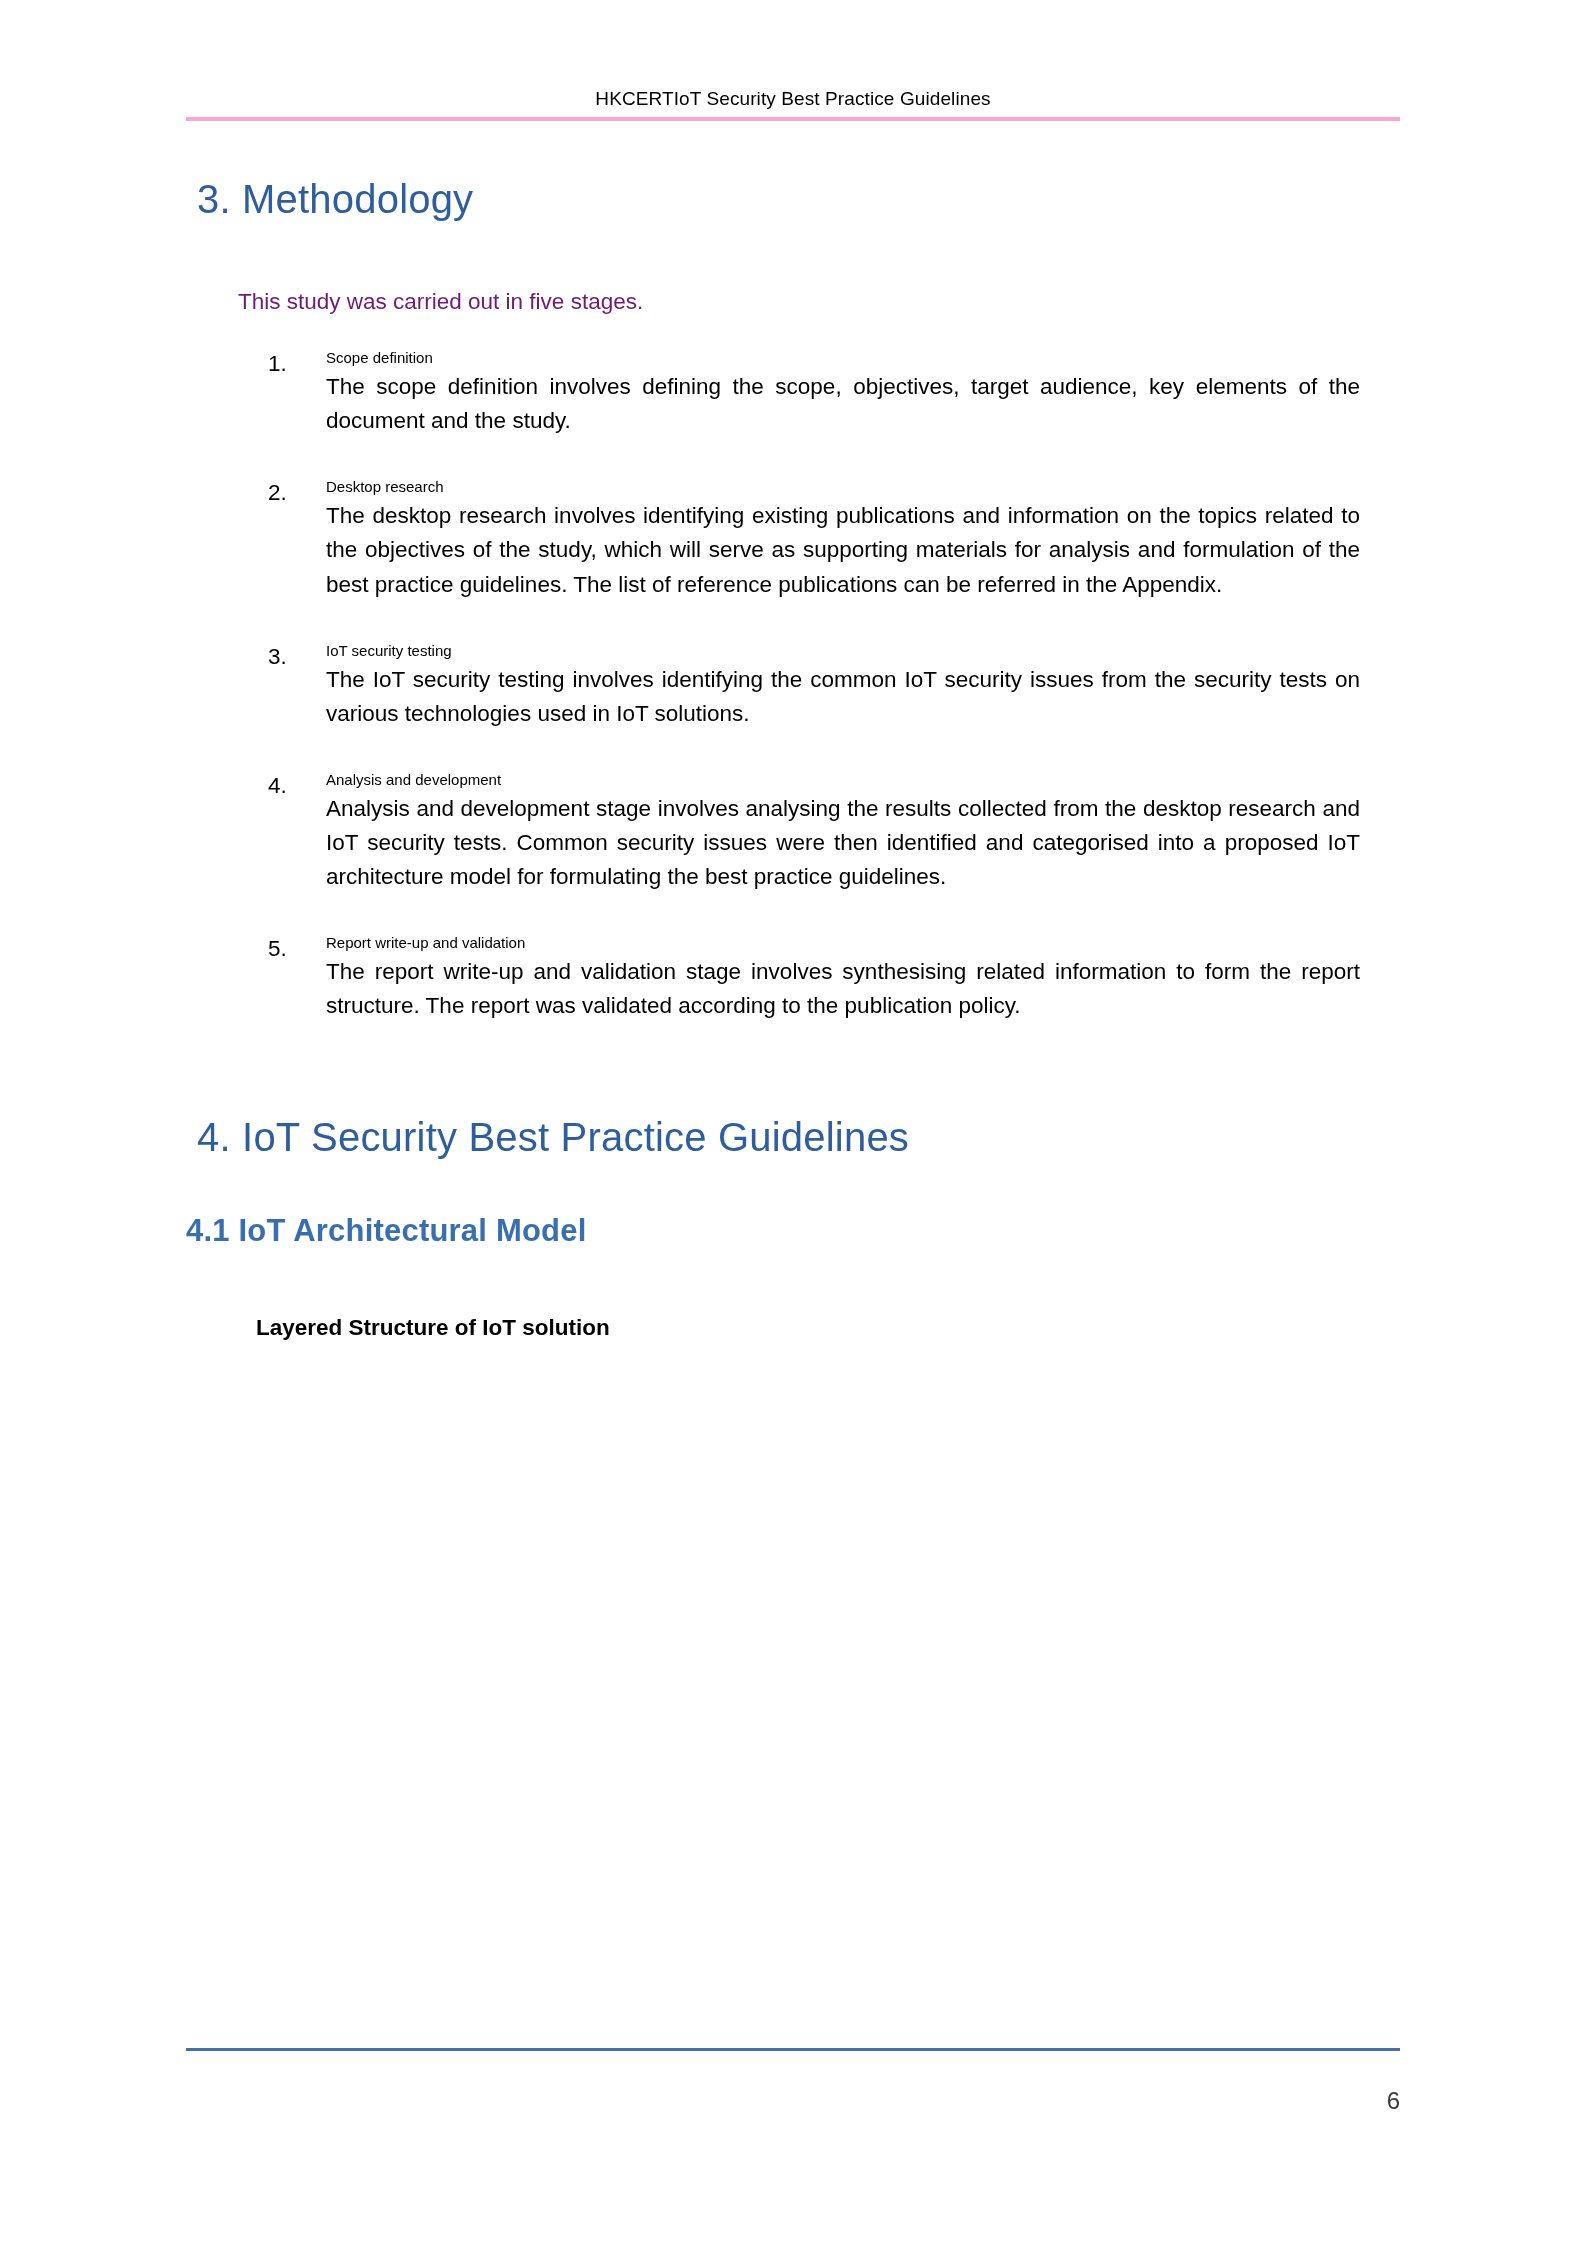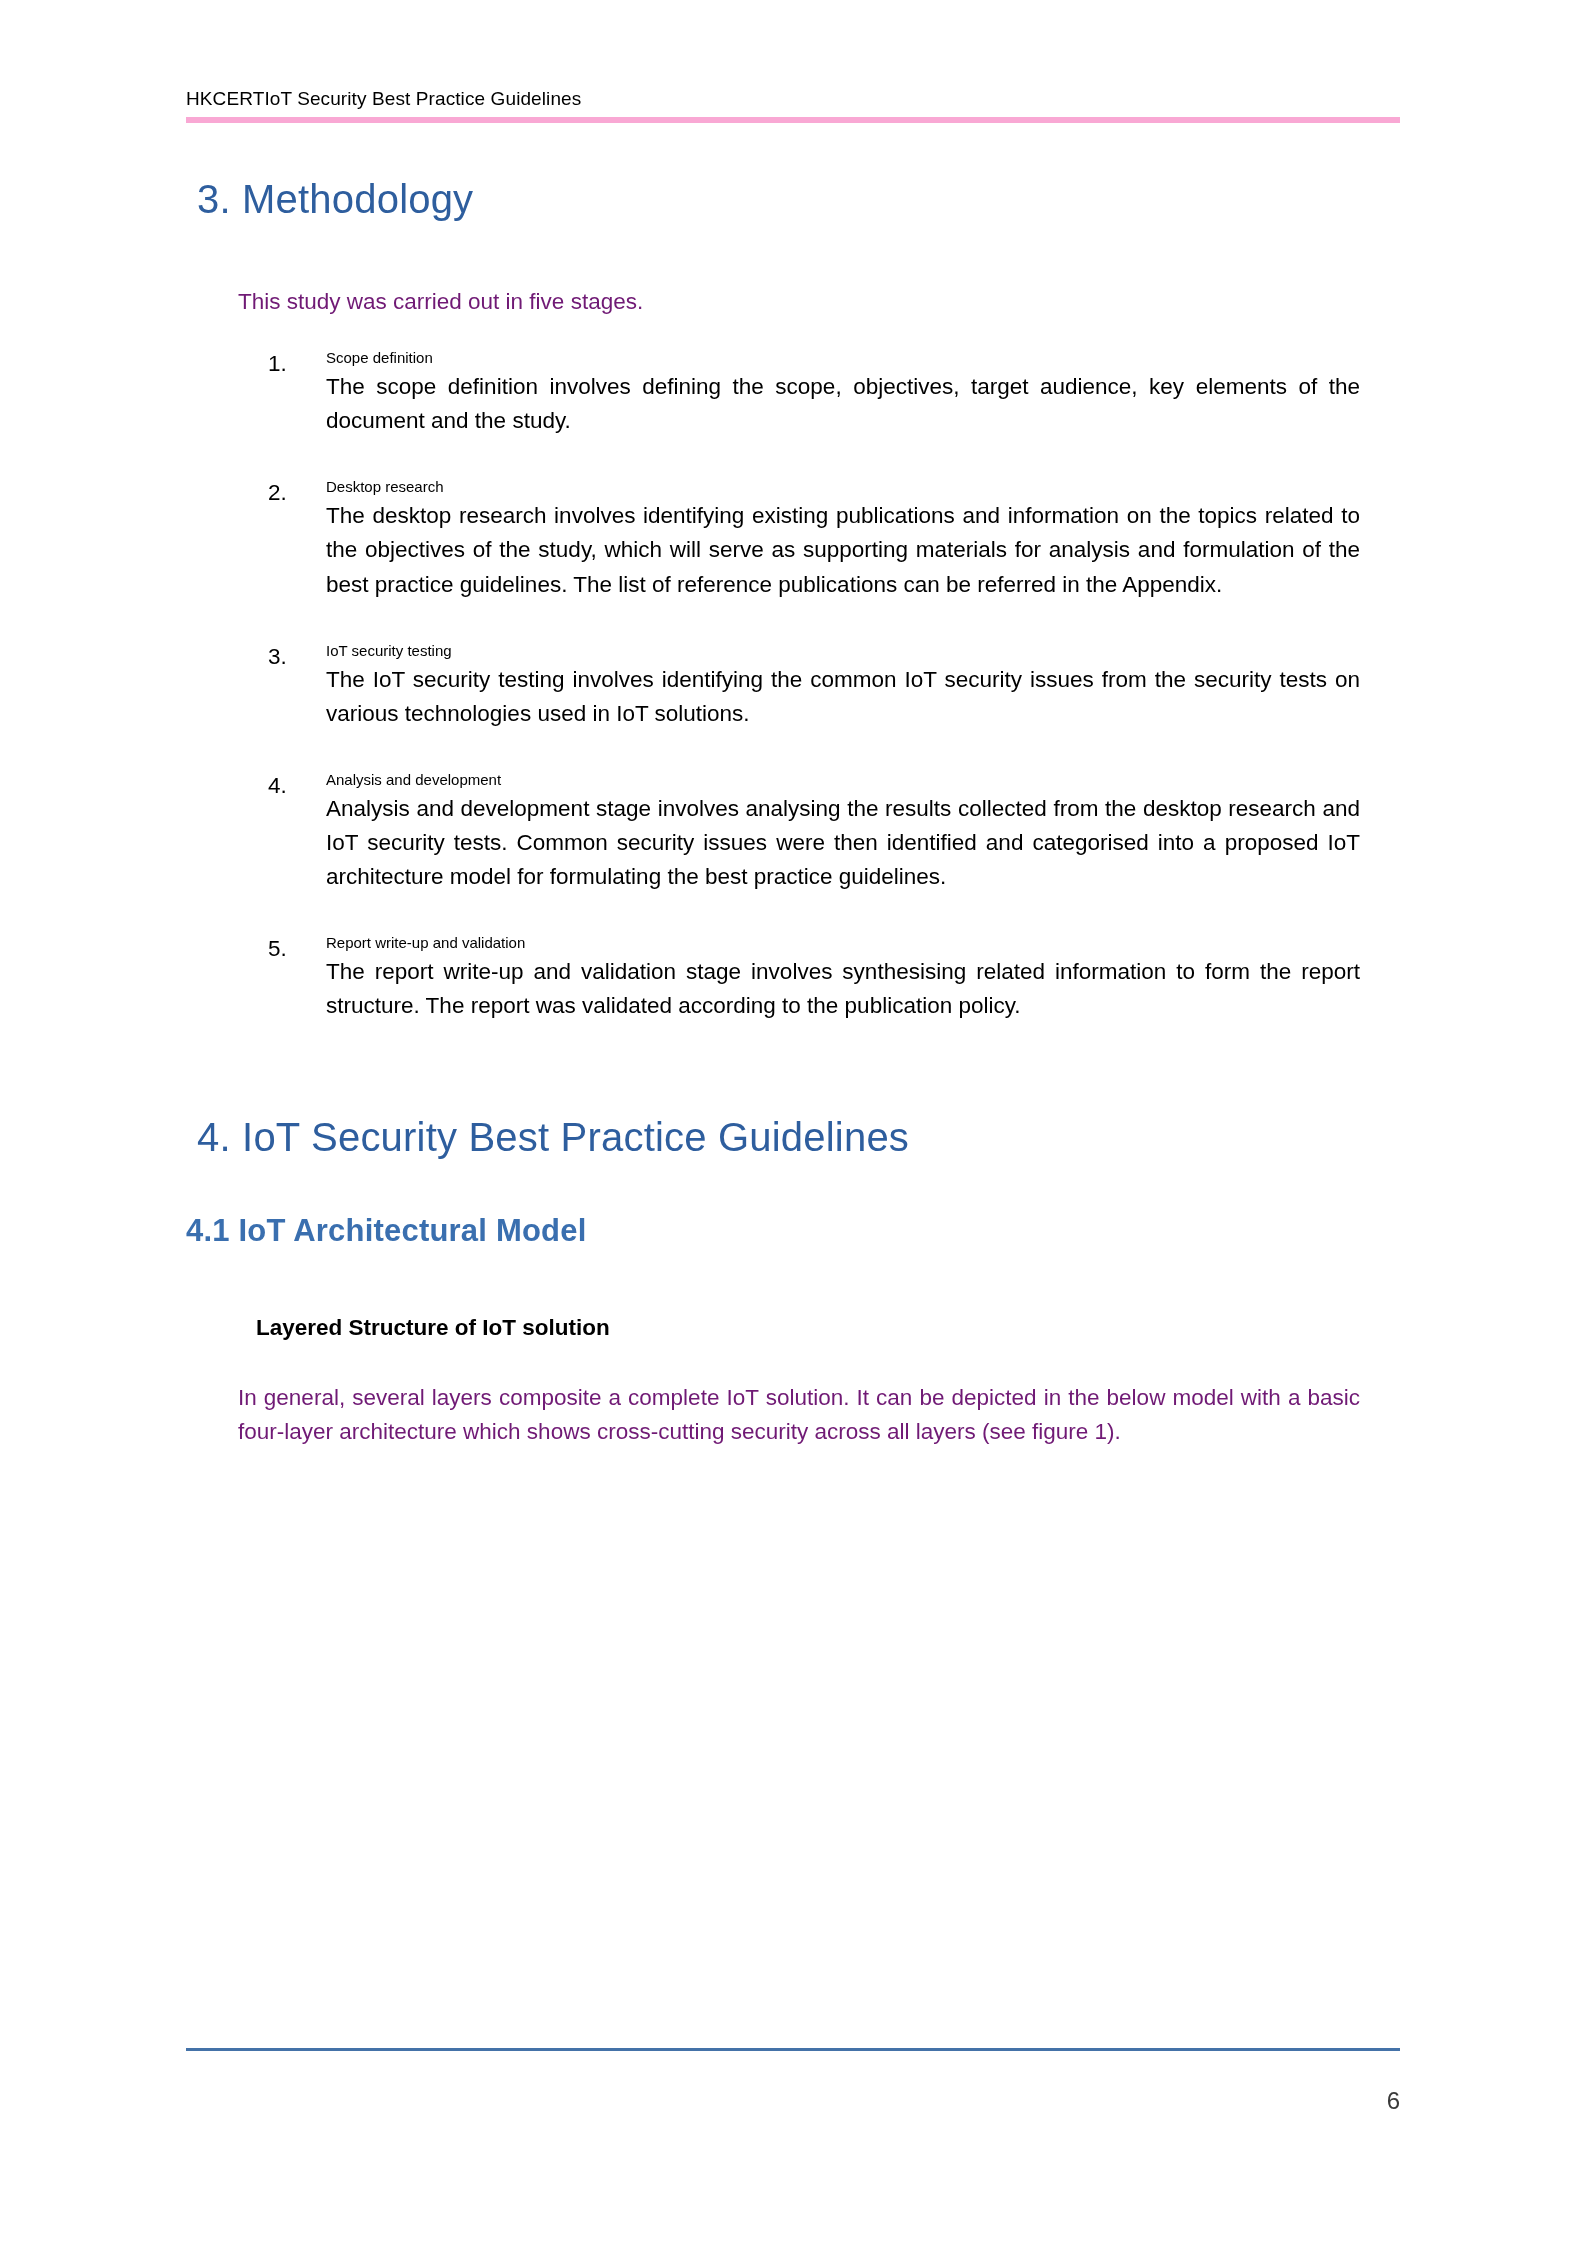--- a/index.html
+++ b/index.html
@@ -20,27 +20,27 @@
     overflow: hidden;
   }
 
   
   .page-header {
     position: absolute;
     left: 186px;
     top: 88px;
     width: 1214px;
     display: flex;
-    justify-content: flex-start;
+    justify-content: center;
     align-items: flex-end;
     font-size: 19px;
     letter-spacing: 0.1px;
     color: #000000;
     padding-bottom: 7px;
-    border-bottom: 6px solid #f9a8d4;
+    border-bottom: 4px solid #f9a8d4;
     box-sizing: border-box;
   }
   .page-header .hdr-left { white-space: nowrap; }
   .page-header .hdr-right { white-space: nowrap; }
 
   
   .content {
     position: absolute;
     left: 186px;
     top: 165px;
@@ -204,21 +204,20 @@
 
     <div class="sp-sec4-sub"></div>
 
     <h2 class="h-sub">4.1 IoT Architectural Model</h2>
 
     <div class="sp-sub-body"></div>
 
     <div class="body-indent">
       <p class="bold-lead">Layered Structure of IoT solution</p>
       <div class="sp-bold-para"></div>
-      <p class="body justify">In general, several layers composite a complete IoT solution. It can be depicted in the below model with a basic four-layer architecture which shows cross-cutting security across all layers (see figure 1).</p>
     </div>
 
   </div>
 
   <div class="page-footer">
     <div class="footer-rule"></div>
     <div class="footer-num">6</div>
   </div>
 
 </div>

